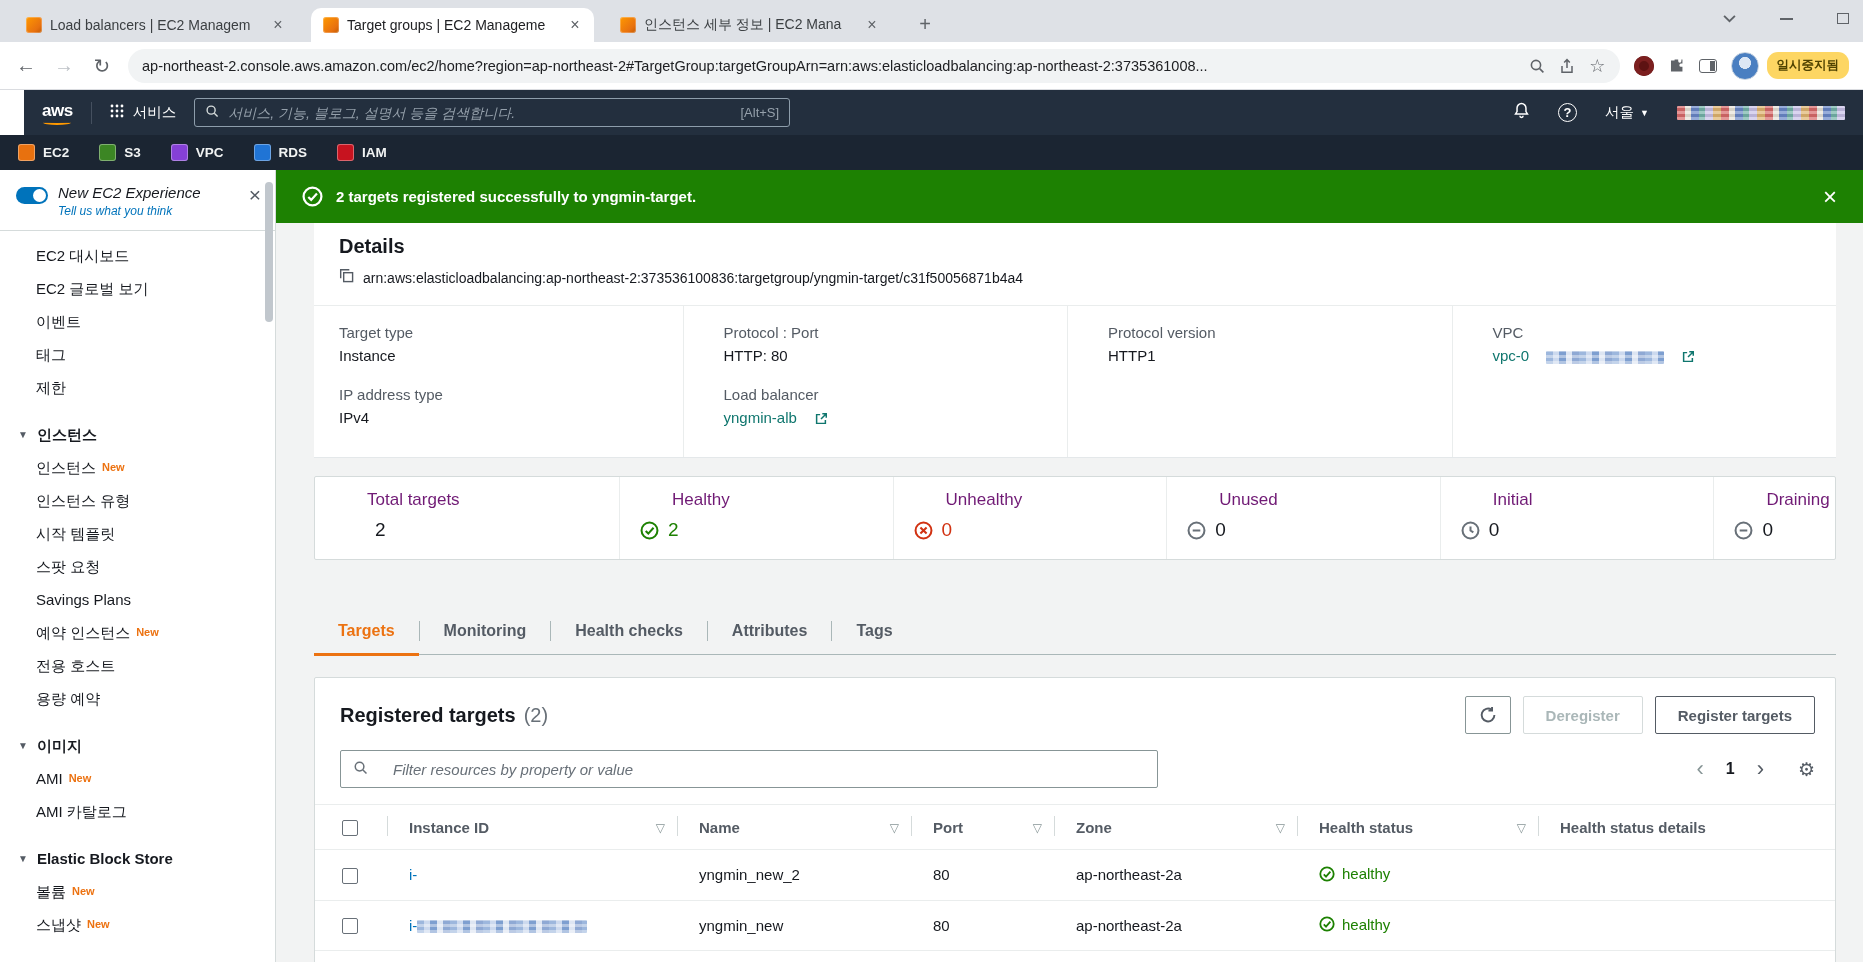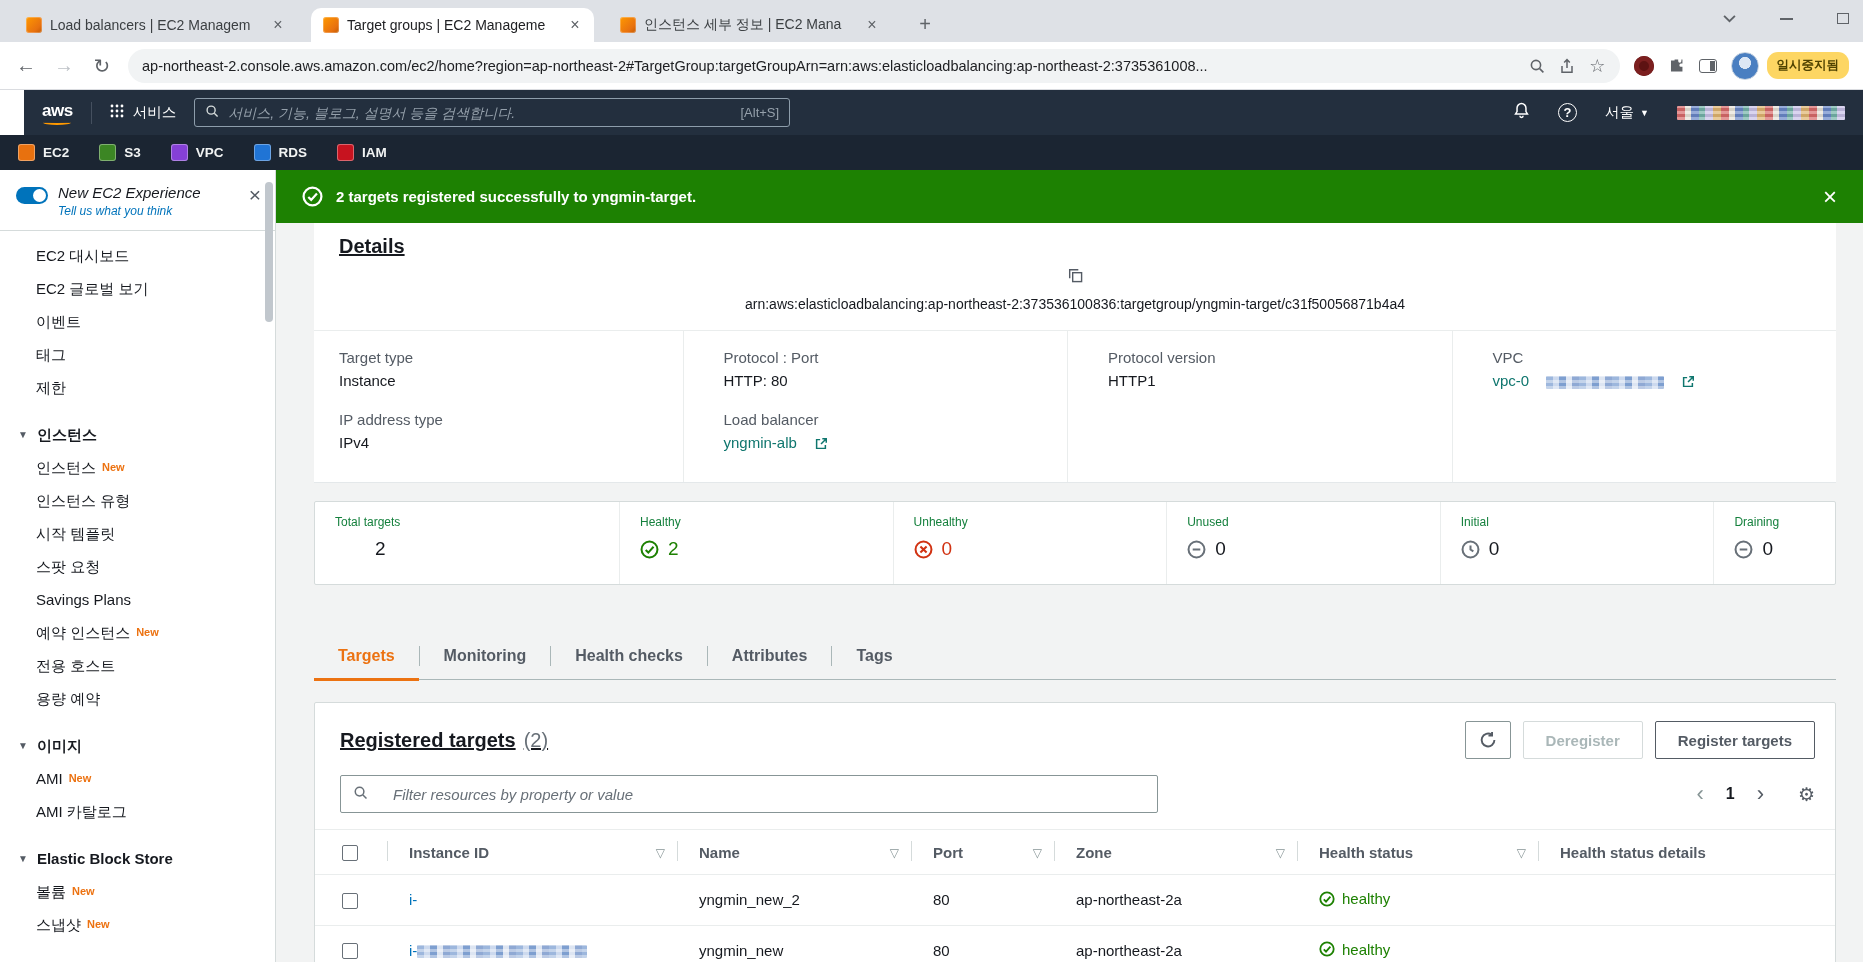--- a/index.html
+++ b/index.html
@@ -73,39 +73,39 @@
   .side-item { padding:7px 8px 7px 36px; color:#16191f; line-height:19px; white-space:nowrap; }
   .side-section { margin-top:14px; padding:7px 8px 7px 18px; font-weight:bold; color:#16191f; line-height:19px; display:flex; align-items:center; gap:9px; }
   .tri { font-size:10px; color:#545b64; }
   .badge-new { color:#ec7211; font-size:11px; font-weight:bold; margin-left:6px; vertical-align:2px; }
   .side-scrollbar { position:absolute; top:12px; right:2px; width:8px; height:140px; background:#c1c7cd; border-radius:4px; }
   
   .banner { height:53px; background:#1d8102; color:#fff; display:flex; align-items:center; gap:13px; padding:0 26px; font-size:15px; font-weight:bold; }
   .banner-close { margin-left:auto; font-size:24px; font-weight:normal; line-height:1; }
   
   .card-m { margin-left:38px; margin-right:27px; }
-  h2.cardtitle { font-size:20px; color:#16191f; font-weight:bold;text-decoration:underline; }
+  h2.cardtitle { font-size:20px; color:#16191f; font-weight:bold; }
   
   .details-card { background:#fff; padding-top:12px; border-bottom:1px solid #e4e8ea; }
   .details-card h2 { padding:0 0 10px 25px; }
-  .arn-row { display:flex; align-items:center; gap:9px; padding:0 25px 18px; color:#545b64;flex-direction:column; }
+  .arn-row { display:flex; align-items:center; gap:9px; padding:0 25px 18px; color:#545b64; }
   .arn { font-size:14px; color:#16191f; }
   .dgrid { display:flex; border-top:1px solid #eaeded; }
   .dcol { flex:1; padding:18px 24px 30px 25px; }
   .dcol + .dcol { border-left:1px solid #eaeded;padding-left:40px; }
   .dfield + .dfield { margin-top:22px; }
   .dlabel { font-size:15px; color:#545b64; margin-bottom:6px; }
   .dvalue { font-size:15px; color:#16191f; }
   .dlink { color:#0f766e; text-decoration:none; display:inline-flex; align-items:flex-end; gap:17px; font-size:15px; }
   
   .stats-card { margin-top:18px; background:#fff; border:1px solid #d5dbdb; border-radius:2px; display:flex; height:84px; }
   .stat { padding:13px 0 0 20px; }
   .stat + .stat { border-left:1px solid #eaeded; }
   .s0 { flex:0 0 20%; } .s1,.s2,.s3,.s4 { flex:0 0 18%; } .s5 { flex:1; }
-  .stat-label { font-size:12px; color:#15803d; }
+  .stat-label { font-size:17px; color:#701a75;margin-left:32px; }
   .stat-value { margin-top:9px; display:flex; align-items:center; gap:9px; font-size:19px; color:#16191f; }
   .stat-value.indent { padding-left:40px; }
   .stat-value.green { color:#1d8102; }
   .stat-value.red { color:#d13212; }
   .stat-value .sicon { color:#687078; }
   .stat-value.green .sicon { color:#1d8102; }
   .stat-value.red .sicon { color:#d13212; }
   
   .ctabs { margin-top:40px; height:55px; display:flex; align-items:flex-end; border-bottom:1px solid #aab7b8; }
   .ctab { padding:0 24px 14px; font-size:16px; font-weight:bold; color:#545b64; white-space:nowrap; }

